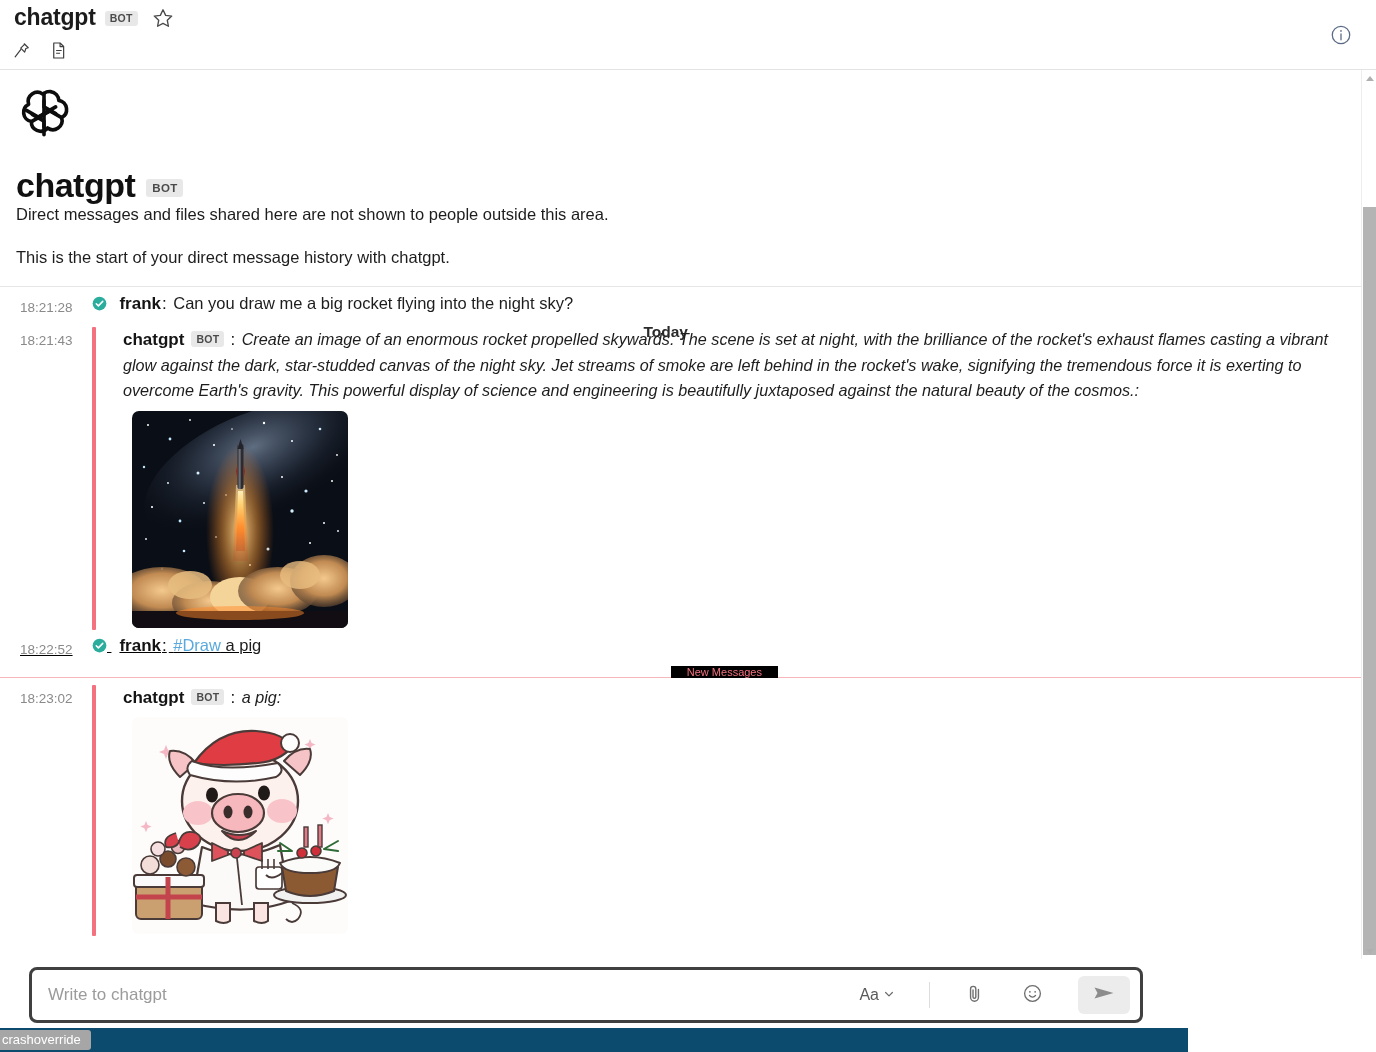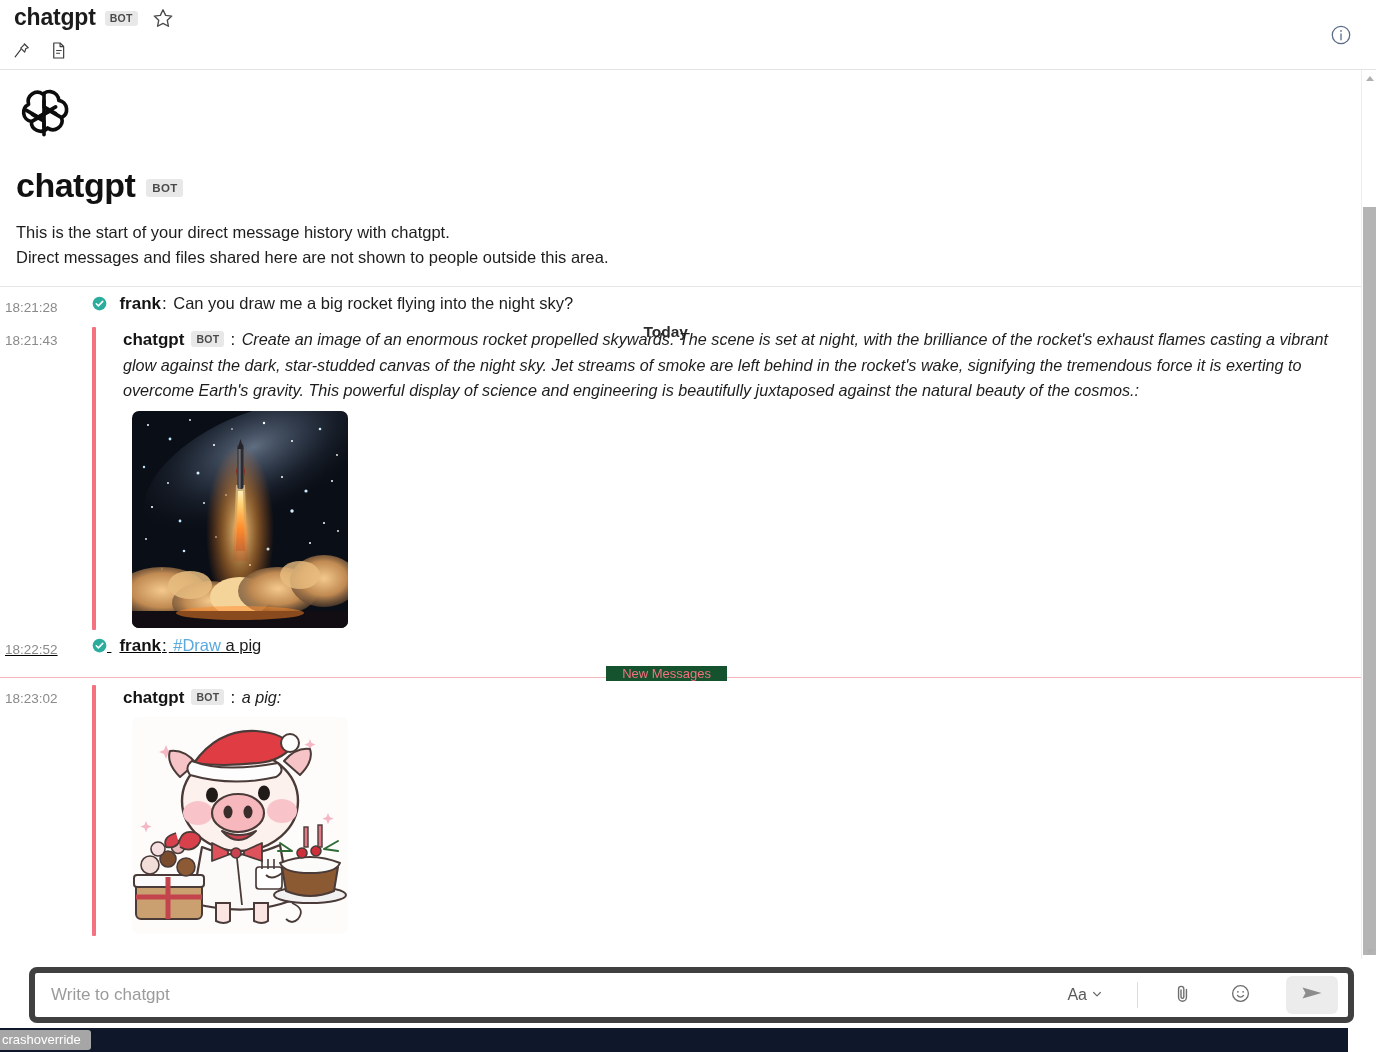--- a/index.html
+++ b/index.html
@@ -72,21 +72,21 @@
   }
   .day-label {
     position: absolute; right: 659px; top: -11px;
     background: #fff; padding: 0 14px;
     font-size: 15.5px; font-weight: 700; color: #2a2a2a; white-space: nowrap; margin-top: 48px;
   }
 
   
   .msg { position: relative; display: flex; align-items: flex-start; }
   .ts {
-    width: 92px; flex: 0 0 92px; text-align: left; padding-left: 5px;
+    width: 92px; flex: 0 0 92px; text-align: left; padding-left: 20px;
     font-size: 13.5px; color: #8a8a8a; line-height: 22px; padding-top: 3px;
     font-family: "Liberation Sans", sans-serif;
   }
   .msg-body { flex: 1 1 auto; position: relative; }
   .check-ico { width: 15px; height: 15px; margin-right: 8px; vertical-align: -2px; }
   .uname { font-size: 17px; font-weight: 700; color: #141414; }
   .colon { font-size: 17px; color: #141414; margin: 0 2px 0 1px; }
   .utext { font-size: 16.5px; color: #1d1d1d; }
   .hashlink { color: #5aa9dd; text-align: center; }
 
@@ -109,22 +109,22 @@
 
   
   .art {
     width: 216px; height: 217px; border-radius: 7px; display: block;
     overflow: hidden; position: relative;
   }
 
   
   .new-divider { position: relative; height: 1px; background: #f6b7bd; margin-top: 16px; }
   .new-label {
-    position: absolute; right: 634px; top: -11px; background: #14532d;
-    padding: 0 16px; font-size: 13px; color: #f4717f; white-space: nowrap;
+    position: absolute; right: 583px; top: -11px; background: #000000;
+    padding: 0 16px; font-size: 11px; color: #f4717f; white-space: nowrap;
   }
 
   
   .scrollbar {
     position: absolute; right: 0; top: 70px;
     width: 15px; height: 889px; background: #ffffff;
     border-left: 1px solid #ededed;
   }
   .sb-arrow {
     position: absolute; left: 0; width: 15px; height: 16px;
@@ -141,22 +141,22 @@
     background: #b4b4b4; cursor: pointer;
   }
 
   
   .composer {
     position: absolute; left: 0; bottom: 21px;
     width: 1376px; height: 72px; background: #fff;
   }
   .composer-box {
     position: absolute; left: 29px; top: 8px;
-    width: 1325px; height: 56px;
-    border: 6px solid #404040; border-radius: 8px; background: #fff;
+    width: 1114px; height: 56px;
+    border: 3px solid #404040; border-radius: 8px; background: #fff;
     display: flex; align-items: center;
   }
   .composer-input {
     flex: 1 1 auto; border: none; outline: none; background: transparent;
     font-size: 17px; color: #2a2a2a; padding-left: 16px;
     font-family: "Liberation Sans", sans-serif;
   }
   .composer-input::placeholder { color: #9b9b9b; }
   .composer-tools { display: flex; align-items: center; gap: 18px; padding-right: 10px; }
   .tool {
@@ -170,21 +170,21 @@
   .vdiv { width: 1px; height: 26px; background: #ddd; margin: 0 6px; }
   .send-btn {
     width: 52px; height: 38px; background: #ececec; border-radius: 6px;
     display: flex; align-items: center; justify-content: center; cursor: pointer;
     margin-left: 8px;
   }
 
   
   .statusbar {
     position: absolute; left: 0; bottom: 0;
-    width: 1348px; height: 24px; background: #0f172a;
+    width: 1188px; height: 24px; background: #0c4a6e;
   }
   .status-chip {
     position: absolute; left: -8px; bottom: 2px;
     background: #a6a6a6; color: #ffffff;
     font-size: 13px; padding: 2px 10px 3px 10px; border-radius: 3px;
     white-space: nowrap;
   }
 </style>
 </head>
 <body>
@@ -236,22 +236,22 @@
         <path d="M24 41.7V30.1l-10-5.8"></path>
         <path d="M34 17.9l-10 5.8v11.6"></path>
       </svg>
     </span>
 
     <div class="intro-name-row">
       <span class="intro-name">chatgpt</span>
       <span class="intro-badge">BOT</span>
     </div>
 
+    <div class="intro-line">Direct messages and files shared here are not shown to people outside this area.</div>
     <div class="intro-line intro-l1">This is the start of your direct message history with chatgpt.</div>
-    <div class="intro-line">Direct messages and files shared here are not shown to people outside this area.</div>
   </div>
 
   <div class="day-divider">
     <span class="day-label">Today</span>
   </div>
 
   <div class="msg" style="margin-top:7px;">
     <div class="ts">18:21:28</div>
     <div class="msg-body">
       <span class="check-ico">

